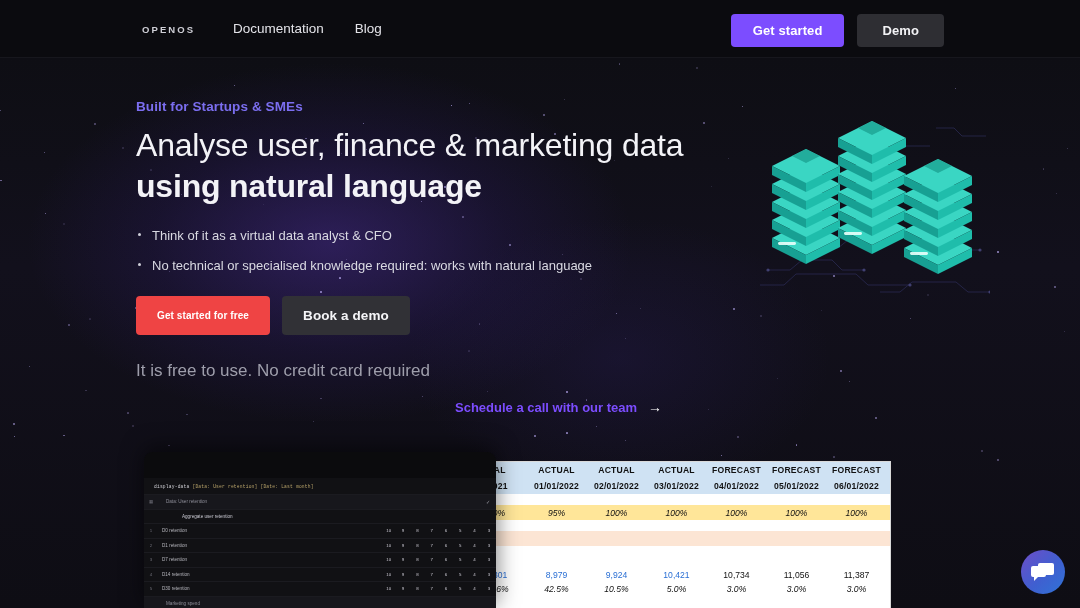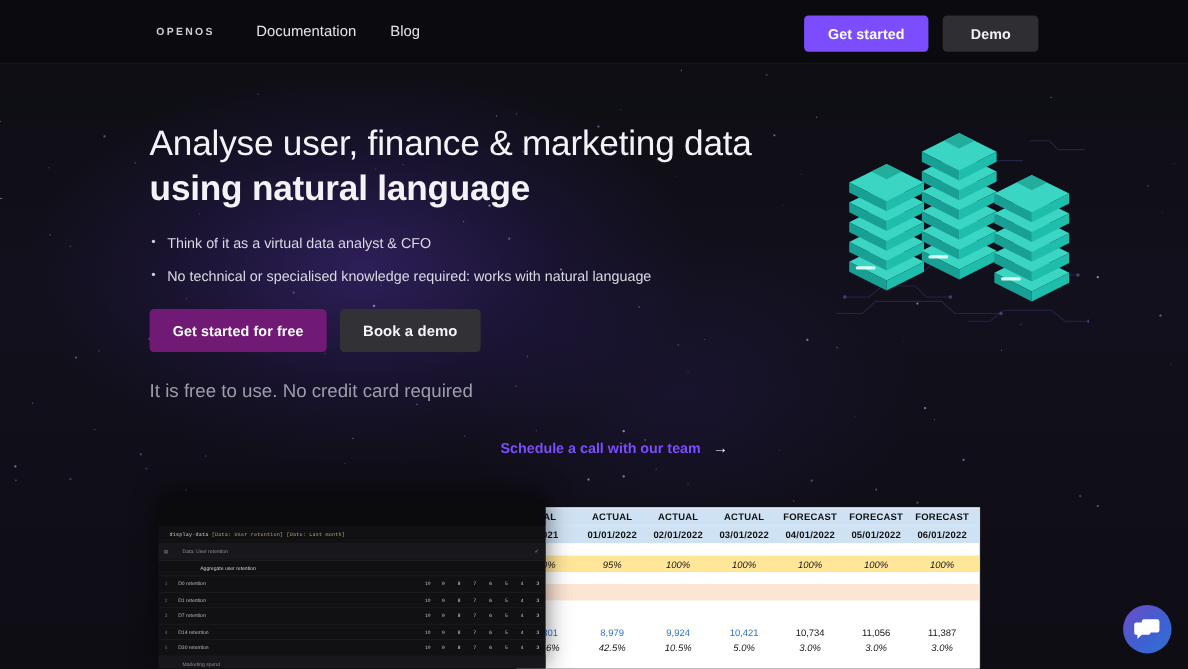--- a/index.html
+++ b/index.html
@@ -53,21 +53,21 @@
   .bullets { margin-top: 20px; list-style: none; }
   .bullets li {
     position: relative; color: #d9d9e2; font-size: 13px; line-height: 1.35;
     padding-left: 16px; margin-bottom: 13px;
   }
   .bullets li::before {
     content: ""; position: absolute; left: 2px; top: 6px;
     width: 3px; height: 3px; border-radius: 50%; background: #d0d0da;
   }
   .cta-row { margin-top: 21px; display: flex; gap: 12px; }
-  .cta-primary { background: #701a75; color:#fff; padding: 12px 21px; font-size: 13px; border-radius: 4px; }
+  .cta-primary { background: #ef4444; color:#fff; padding: 12px 21px; font-size: 10px; border-radius: 4px; }
   .cta-dark { background: #313136; color:#f5f5f8; padding: 12px 21px; font-size: 13.5px; border-radius: 4px; }
   .disclaimer { margin-top: 26px; color: #9e9eab; font-size: 17px; }
 
   .schedule {
     position: absolute; left: 455px; top: 399px; z-index: 12;
     display: flex; align-items: center; gap: 11px;
     color: #7c4dff; font-size: 13px; font-weight: 700; text-decoration: none; cursor: pointer;
   }
   .schedule .arrow { color: #ffffff; font-size: 14px; }
 
@@ -239,20 +239,21 @@
       <a>Documentation</a>
       <a>Blog</a>
     </div>
     <div class="nav-btns">
       <button class="btn btn-primary">Get started</button>
       <button class="btn btn-dark">Demo</button>
     </div>
   </div>
 
   <div class="hero">
+    <div class="eyebrow">Built for Startups &amp; SMEs</div>
     <h1>
       <span>Analyse user, finance &amp; marketing data</span>
       <span class="bold">using natural language</span>
     </h1>
     <ul class="bullets">
       <li>Think of it as a virtual data analyst &amp; CFO</li>
       <li>No technical or specialised knowledge required: works with natural language</li>
     </ul>
     <div class="cta-row">
       <button class="btn cta-primary">Get started for free</button>

